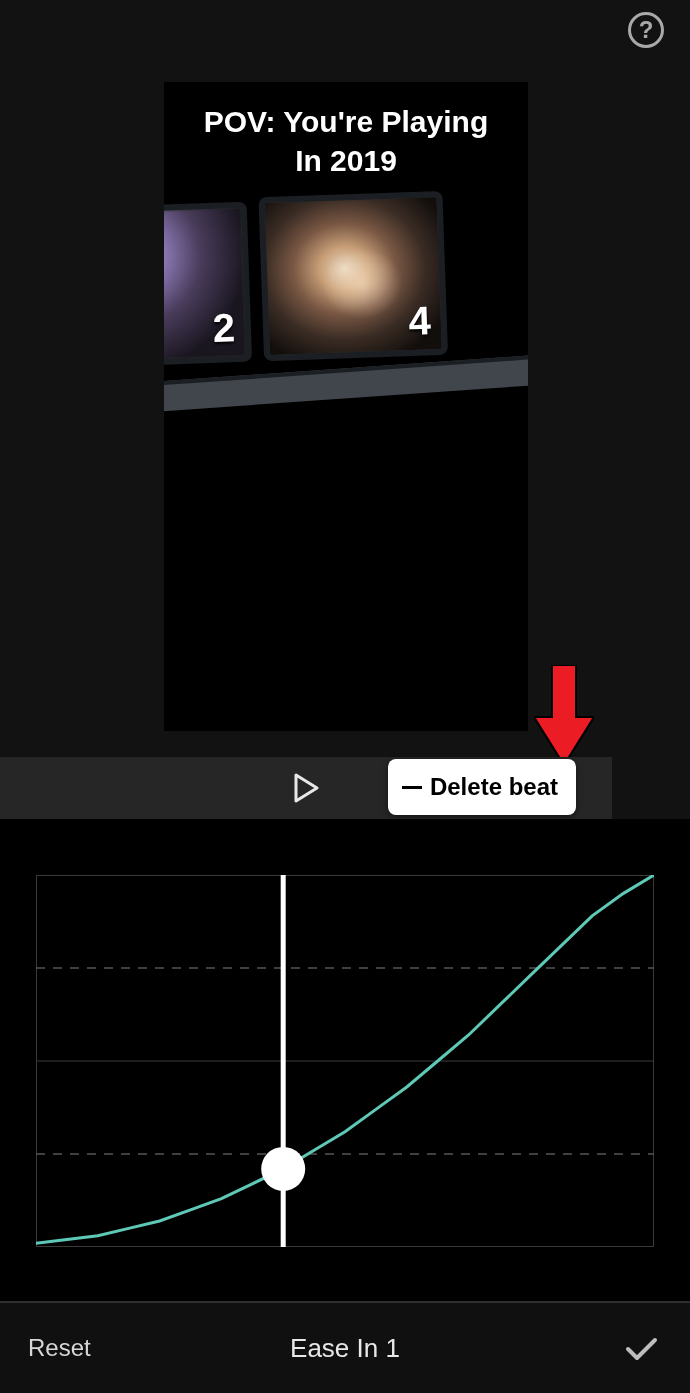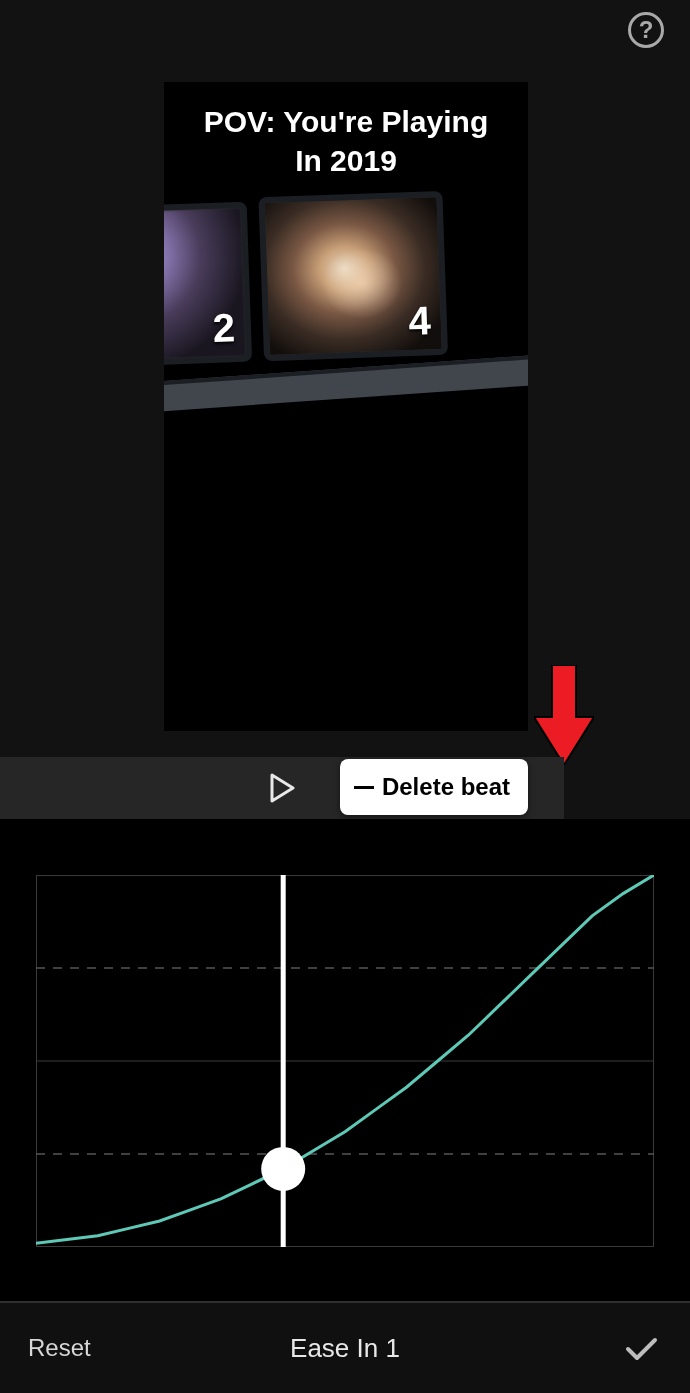--- a/index.html
+++ b/index.html
@@ -17,21 +17,21 @@
   .card { position:absolute; border:6px solid #1b1f24; border-radius:8px; background:#2a2a2a; overflow:hidden; }
   .card .num { position:absolute; right:10px; bottom:6px; color:#fff; font-size:40px; font-weight:700; text-shadow:0 2px 3px #000; }
   .card1 { left:-74px; top:0; width:170px; height:160px; }
   .card2 { left:108px; top:-4px; width:184px; height:164px; }
   .swirl1 { position:absolute; inset:0; background: radial-gradient(circle at 30% 30%, #dcd4f0 0%, #8c7bb8 20%, #4a3d5c 45%, #1a1620 75%); filter:blur(1px);}
   .swirl2 { position:absolute; inset:0; background: radial-gradient(ellipse at 45% 45%, #e8d9c4 0%, #c9a078 18%, #7a5844 38%, #3a2c24 60%, #120e0c 85%); }
   .swirl2::after{content:"";position:absolute;inset:0;background:radial-gradient(ellipse at 55% 55%, rgba(255,230,200,0.6) 0%, transparent 30%);} 
   .ledge { position:absolute; left:-20px; top:170px; width:420px; height:30px; background:#41464d; transform:rotate(-2deg); border-top:4px solid #1b1f24;}
 
   
-  .playbar { position:absolute; left:0; top:757px; width:564px; height:62px; background:#262626; }
+  .playbar { position:absolute; left:0; top:757px; width:612px; height:62px; background:#262626; }
   .playbtn { position:absolute; left:50%; top:50%; transform:translate(-50%, -50%); width:40px; height:40px; display:flex; align-items:center; justify-content:center; cursor:pointer; } 
   .play-tri-outline{ position:relative; width:26px; height:30px;}
   .play-tri-outline svg{display:block;}
 
   .delete-beat { position:absolute; right:36px; top:2px; height:56px; padding:0 18px 0 14px; background:#fff; color:#000; border-radius:8px; display:flex; align-items:center; gap:8px; font-size:24px; font-weight:600; cursor:pointer; box-shadow:0 2px 6px rgba(0,0,0,0.5);}
   .delete-beat .minus{ width:20px; height:3px; background:#000; display:inline-block; }
 
   
   .anno-arrow { position:absolute; left:534px; top:665px; width:60px; height:100px; pointer-events:none; }
 

